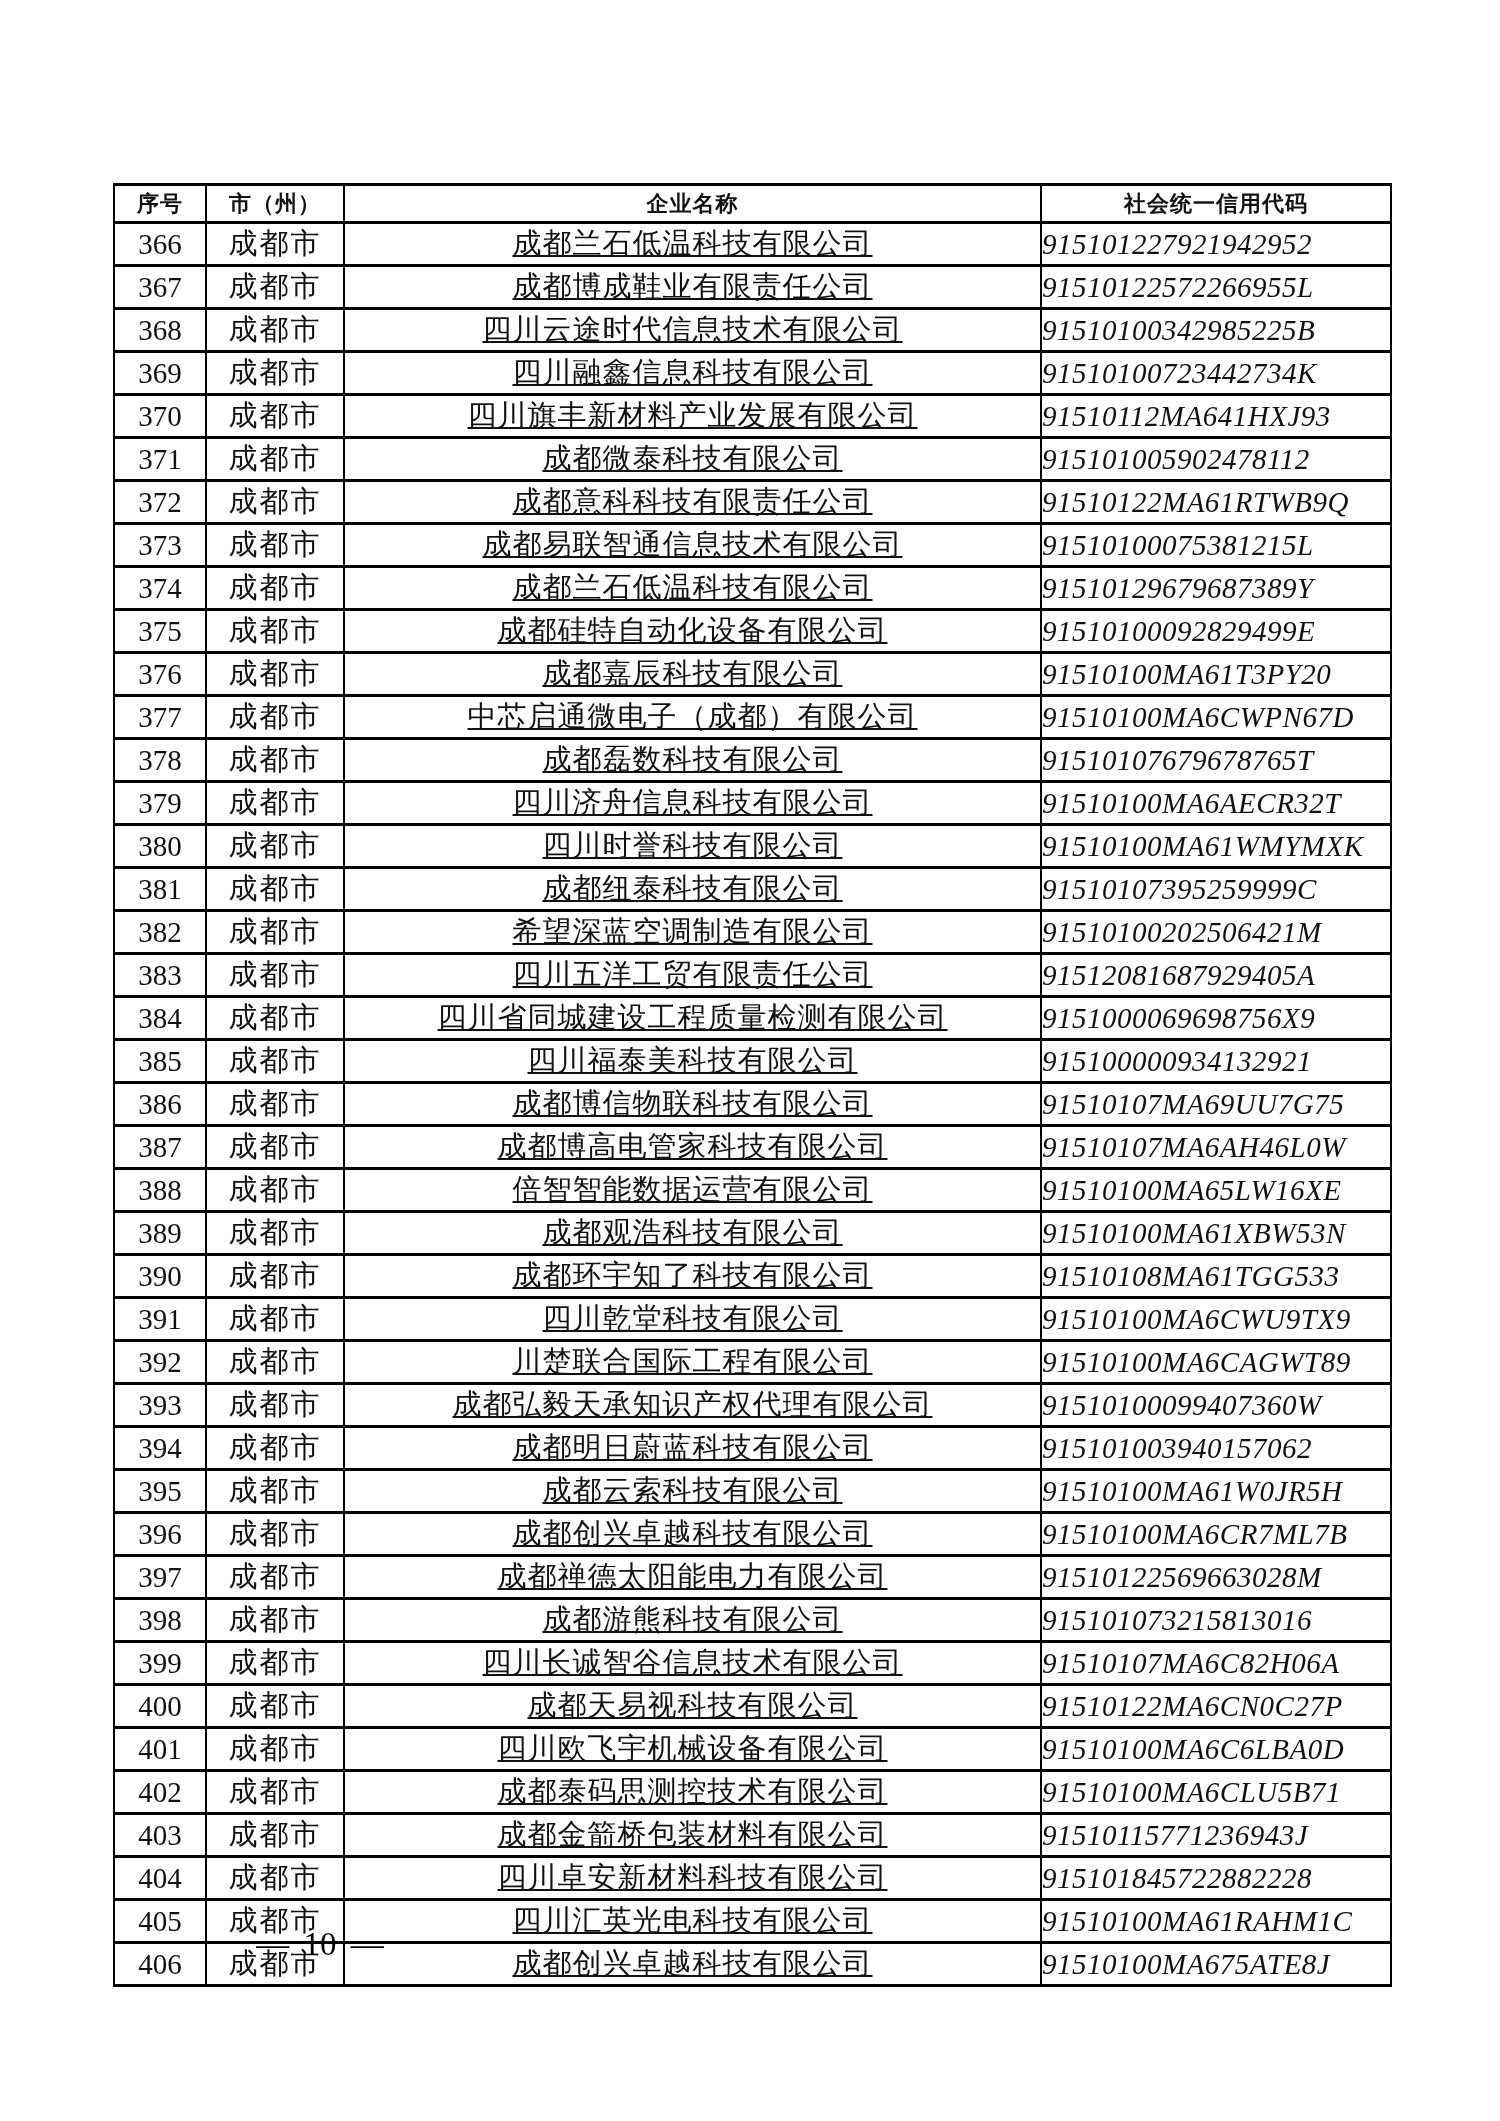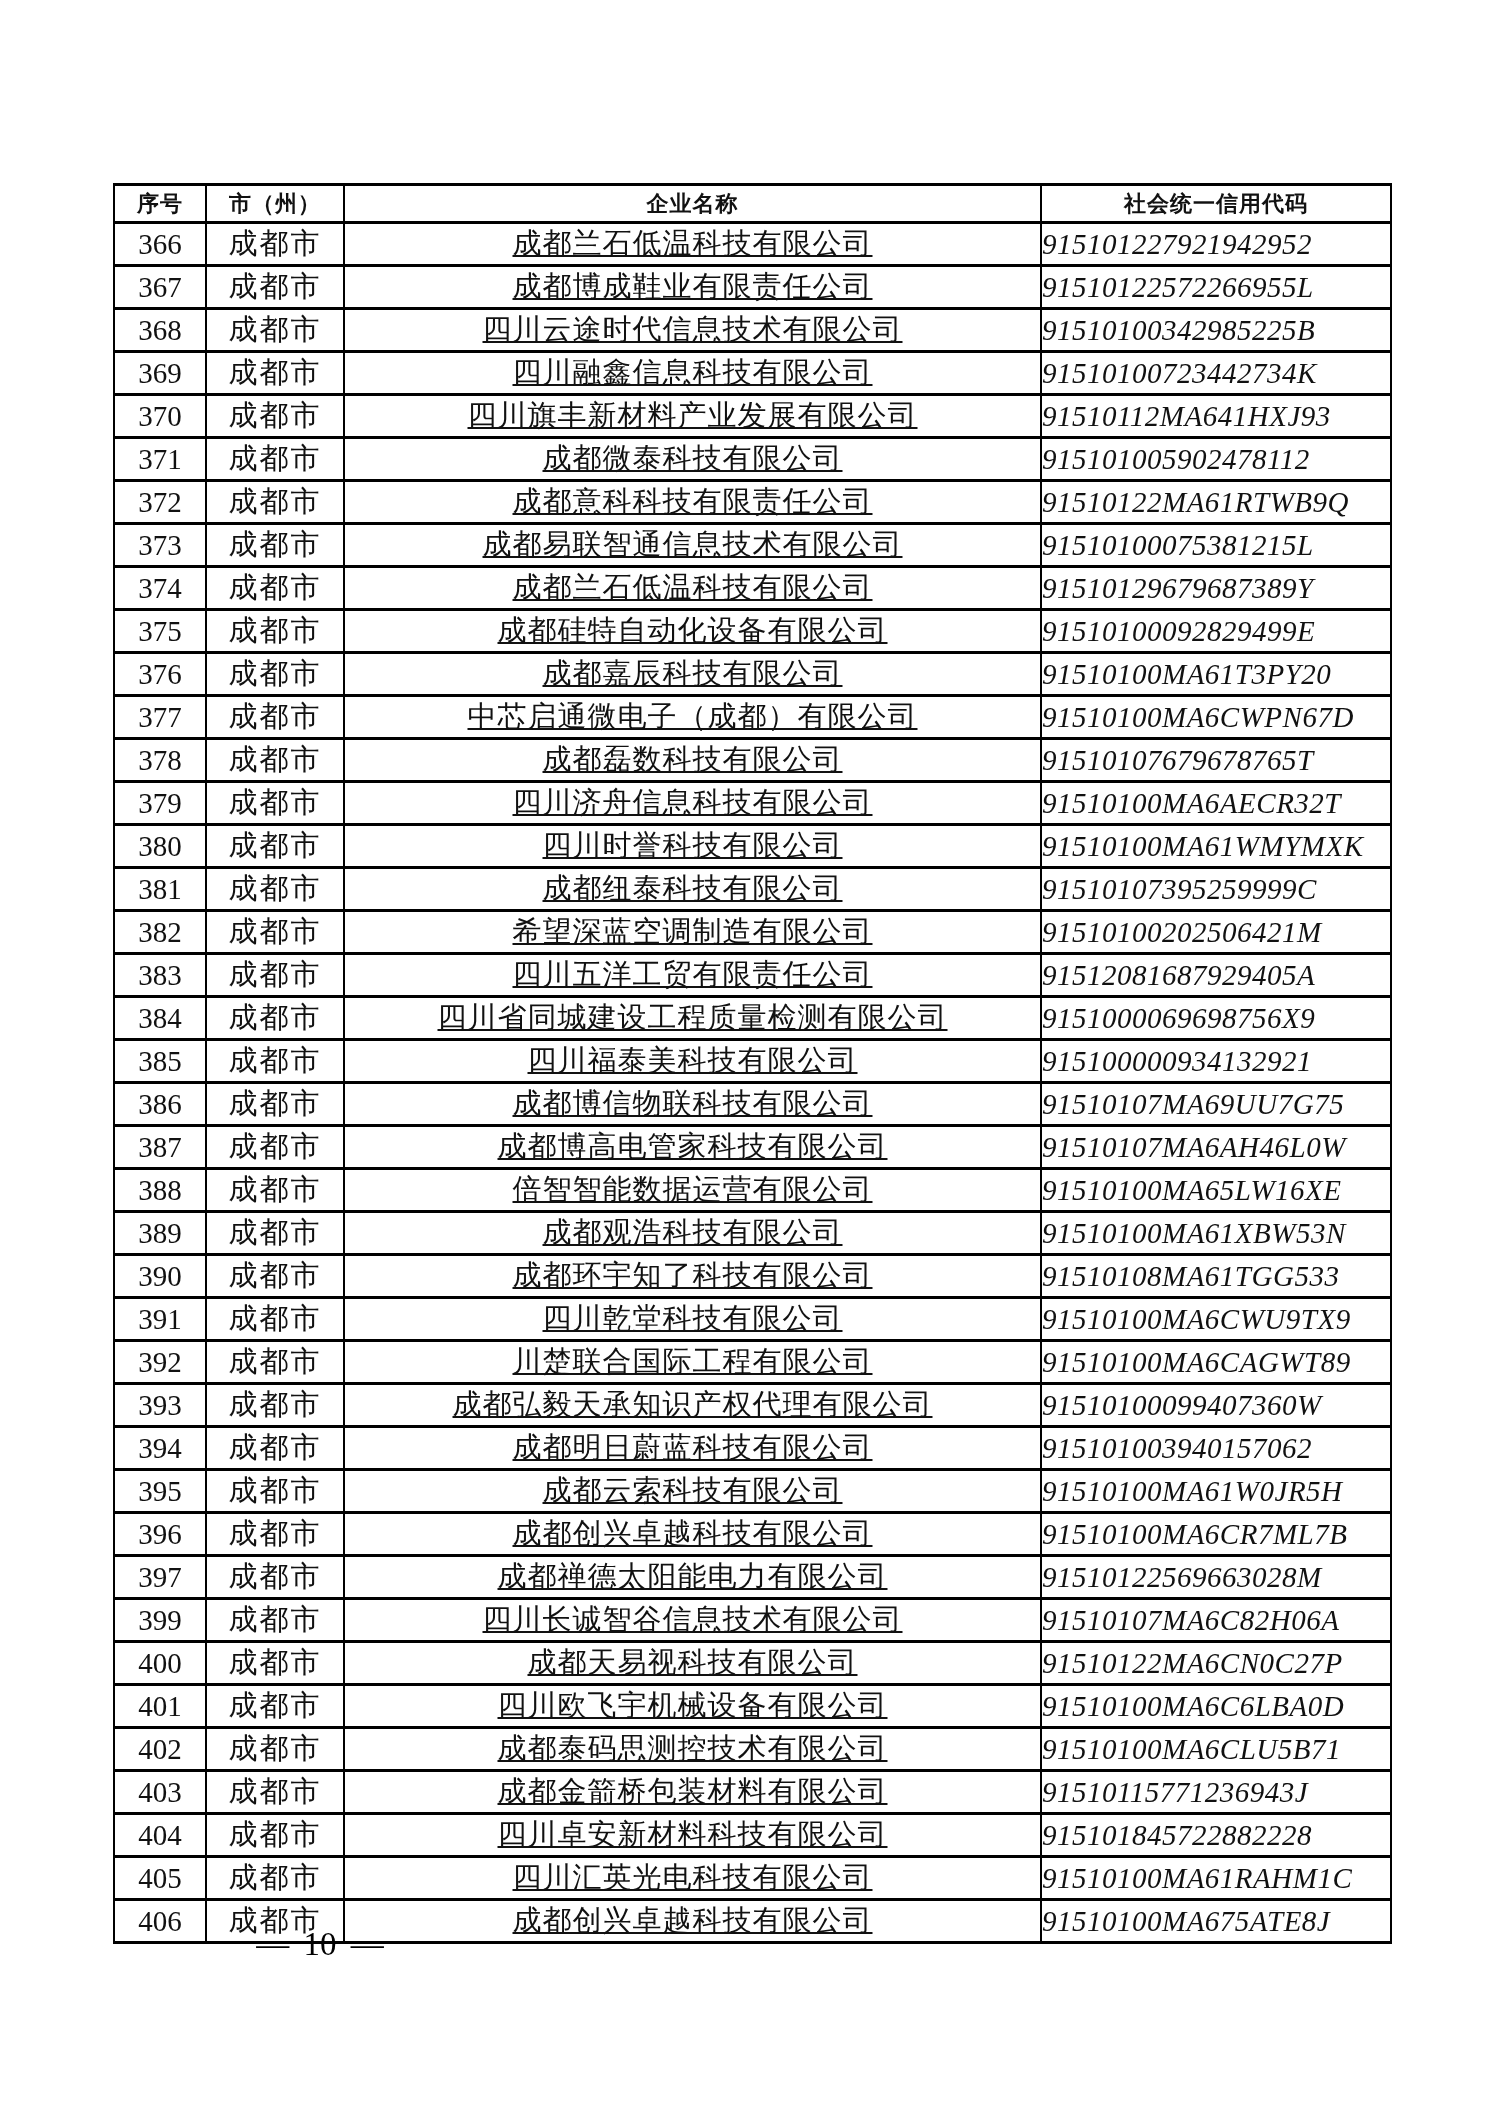--- a/index.html
+++ b/index.html
@@ -324,20 +324,26 @@
     <td class="cell-code">91510100MA6CR7ML7B</td>
   </tr>
 
   <tr>
     <td class="cell-no">397</td>
     <td class="cell-city">成都市</td>
     <td class="cell-name">成都禅德太阳能电力有限公司</td>
     <td class="cell-code">91510122569663028M</td>
   </tr>
 
+  <tr>
+    <td class="cell-no">398</td>
+    <td class="cell-city">成都市</td>
+    <td class="cell-name">成都游熊科技有限公司</td>
+    <td class="cell-code">915101073215813016</td>
+  </tr>
 
   <tr>
     <td class="cell-no">399</td>
     <td class="cell-city">成都市</td>
     <td class="cell-name">四川长诚智谷信息技术有限公司</td>
     <td class="cell-code">91510107MA6C82H06A</td>
   </tr>
 
   <tr>
     <td class="cell-no">400</td>

